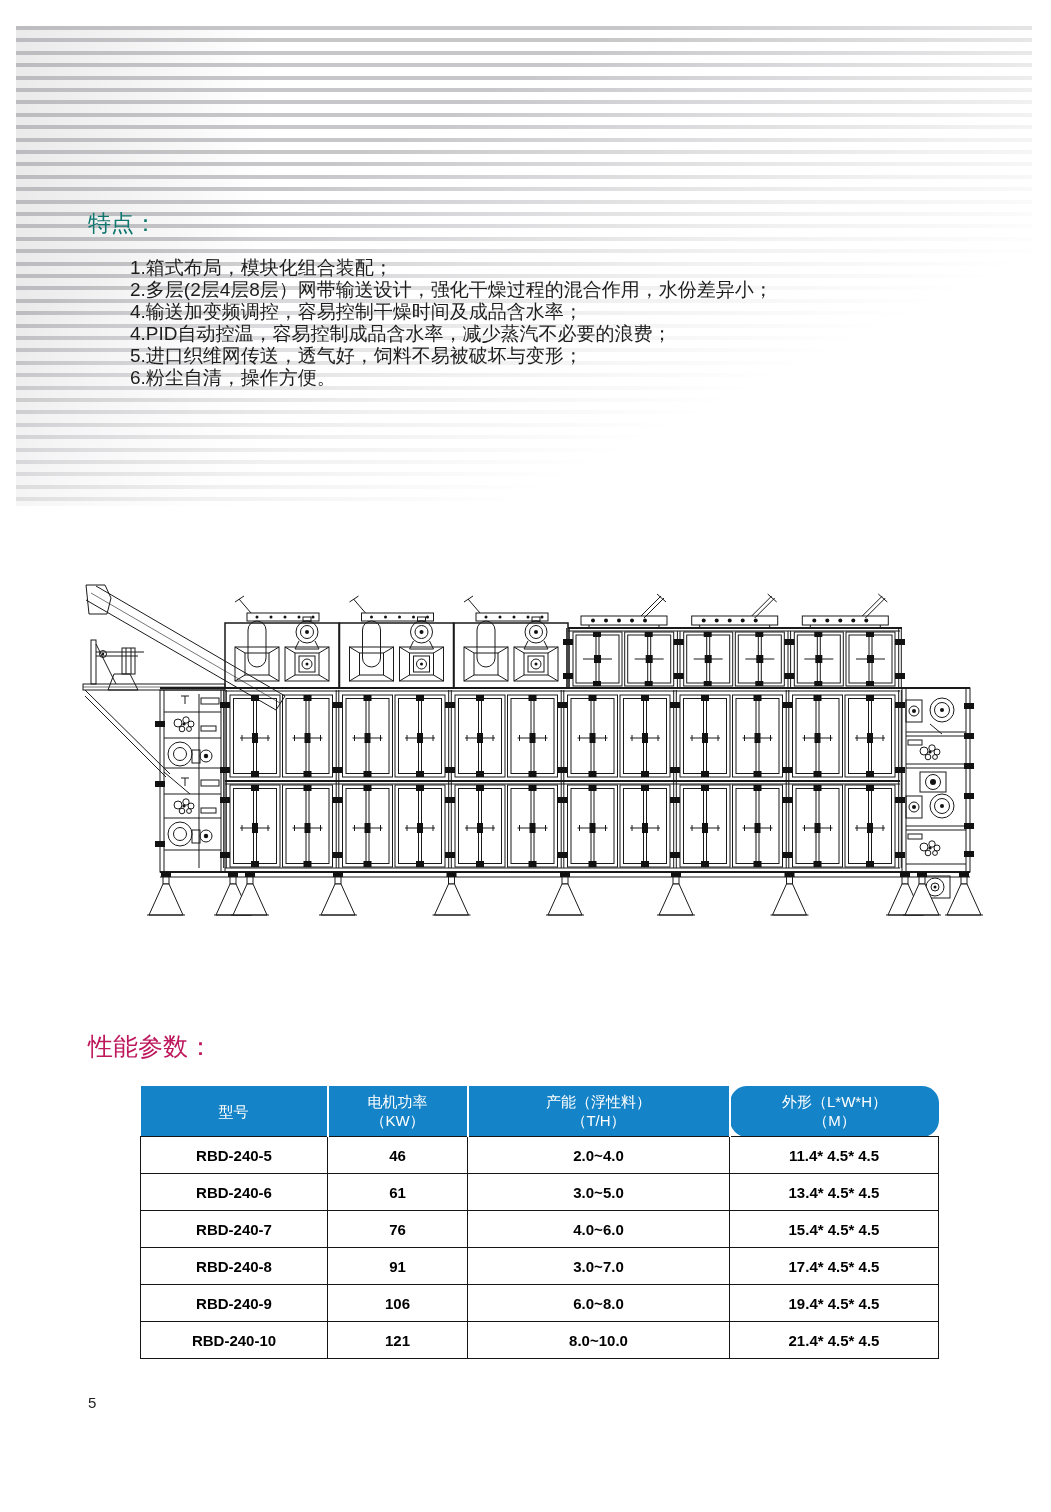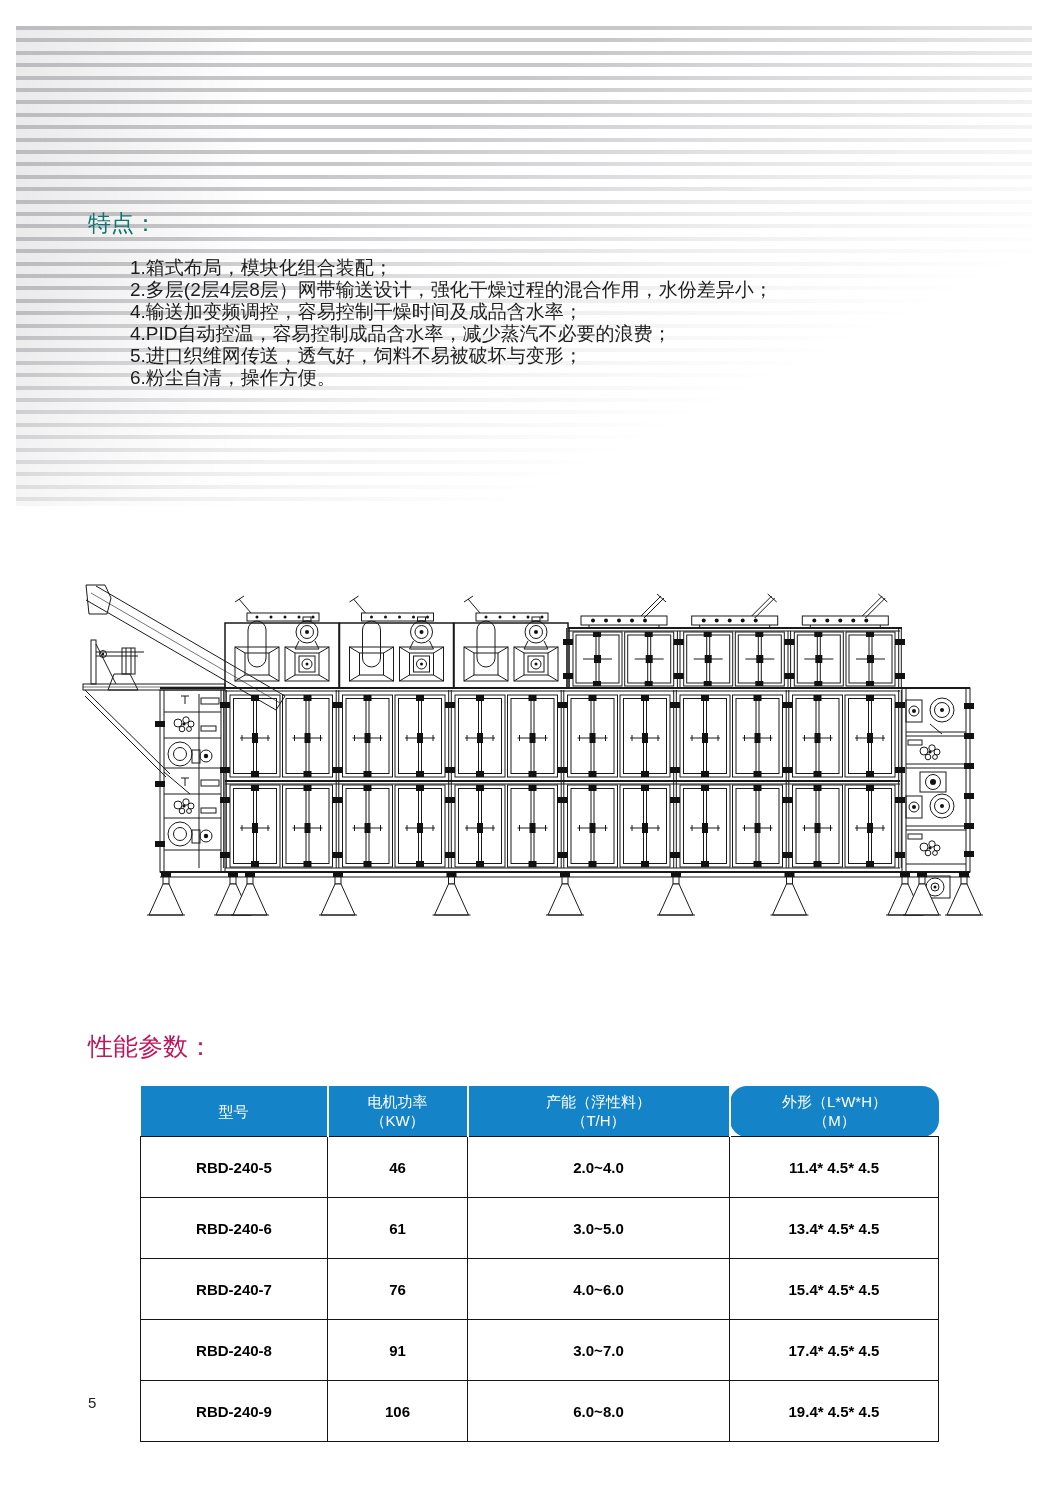--- a/index.html
+++ b/index.html
@@ -32,21 +32,21 @@
 
   .params-table{position:absolute;left:140px;top:1086px;width:798px;border-collapse:collapse;
     table-layout:fixed;}
   .params-table col.c0{width:187px}.params-table col.c1{width:140px}
   .params-table col.c2{width:262px}.params-table col.c3{width:209px}
   .params-table th{background:#1583c7;color:#fff;font-weight:400;font-size:15px;
     height:50px;border-right:2px solid #fff;text-align:center;padding:0;}
   .params-table th:last-child{border-right:none;border-radius:17px;}
   .params-table th span{display:block;line-height:19px;}
   .params-table td{border:1.6px solid #151515;text-align:center;height:28px;
-    font-size:15px;font-weight:600;color:#000;padding:16px;}
+    font-size:15px;font-weight:600;color:#000;padding:4px;}
 
   .page-number{position:absolute;left:88px;top:1394px;font-size:15px;color:#222;}
 </style>
 </head>
 <body>
 
 <div class="page">
   <div class="stripes"></div>
 
 
@@ -434,17 +434,23 @@
         <td>91</td>
         <td>3.0~7.0</td>
         <td>17.4* 4.5* 4.5</td>
       </tr>
       <tr>
         <td>RBD-240-9</td>
         <td>106</td>
         <td>6.0~8.0</td>
         <td>19.4* 4.5* 4.5</td>
       </tr>
+      <tr>
+        <td>RBD-240-10</td>
+        <td>121</td>
+        <td>8.0~10.0</td>
+        <td>21.4* 4.5* 4.5</td>
+      </tr>
     </tbody>
   </table>
 
   <div class="page-number">5</div>
 </div>
 
 </body></html>

